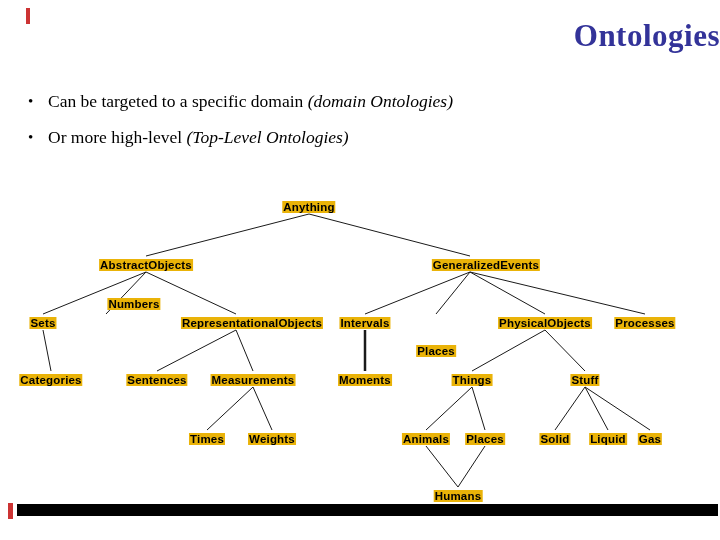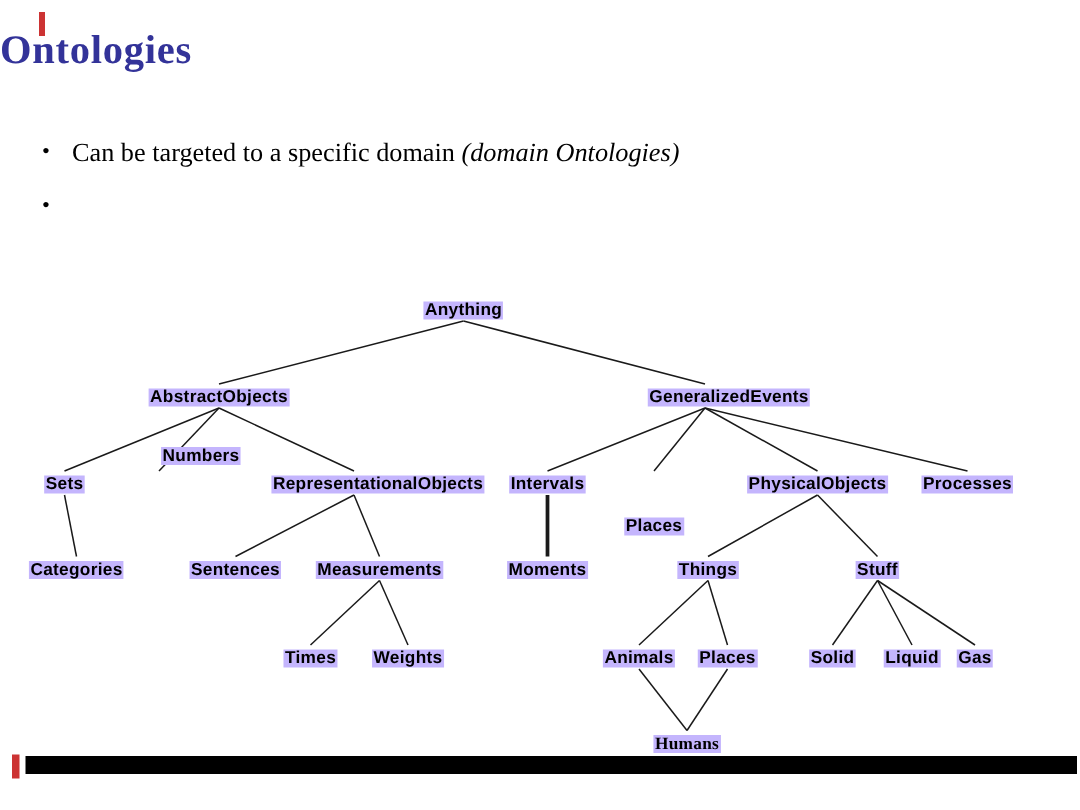--- a/index.html
+++ b/index.html
@@ -8,23 +8,23 @@
     position: relative;
     background: #ffffff;
     font-family: "Liberation Serif", serif;
     overflow: hidden;
   }
   .slide { position: absolute; inset: 0; }
 
   .title {
     position: absolute;
     top: 18px; left: 0; right: 0;
-    text-align: left;
+    text-align: right;
     font-family: "Liberation Serif", serif;
-    font-size: 27px;
+    font-size: 31px;
     font-weight: bold;
     letter-spacing: 0.5px;
     color: #333399;
   }
 
   .bullets {
     position: absolute;
     top: 90px; left: 28px; right: 20px;
     font-size: 17.5px;
     color: #000;
@@ -37,21 +37,21 @@
   #edge-layer { position: absolute; left: 0; top: 0; width: 720px; height: 540px; }
 
   .tree-node {
     position: absolute;
     transform: translate(-50%, -50%);
     font-family: "Liberation Sans", sans-serif;
     font-size: 11.5px;
     font-weight: bold;
     letter-spacing: 0.2px;
     color: #000;
-    background: #c4b5fd;
+    background: #eab308;
     padding: 0 1px;
     white-space: nowrap;
   }
 
   .bottom-bar {
     position: absolute;
     left: 17px; top: 504px;
     width: 701px; height: 12px;
     background: #000;
   }
@@ -68,20 +68,21 @@
 
   <div class="title" style="color: rgb(51, 51, 153);">Ontologies</div>
 
   <div class="bullets">
     <div class="bullet-row">
       <span class="bullet-dot">•</span>
       <span class="bullet-text"><span>Can be targeted to a specific domain </span><span class="it">(domain Ontologies)</span></span>
     </div>
     <div class="bullet-row">
       <span class="bullet-dot">•</span>
+      <span class="bullet-text"><span>Or more high-level </span><span class="it">(Top-Level Ontologies)</span></span>
     </div>
   </div>
 
   <svg id="edge-layer" width="720" height="540" viewBox="0 0 720 540">
       <line x1="309" y1="214" x2="146" y2="256" stroke="#1a1a1a" stroke-width="1"></line>
       <line x1="309" y1="214" x2="470" y2="256" stroke="#1a1a1a" stroke-width="1"></line>
       <line x1="146" y1="272" x2="43" y2="314" stroke="#1a1a1a" stroke-width="1"></line>
       <line x1="146" y1="272" x2="106" y2="314" stroke="#1a1a1a" stroke-width="1"></line>
       <line x1="146" y1="272" x2="236" y2="314" stroke="#1a1a1a" stroke-width="1"></line>
       <line x1="470" y1="272" x2="365" y2="314" stroke="#1a1a1a" stroke-width="1"></line>
@@ -122,19 +123,19 @@
       <div class="tree-node" style="left: 365px; top: 380px;">Moments</div>
       <div class="tree-node" style="left: 472px; top: 380px;">Things</div>
       <div class="tree-node" style="left: 585px; top: 380px;">Stuff</div>
       <div class="tree-node" style="left: 207px; top: 439px;">Times</div>
       <div class="tree-node" style="left: 272px; top: 439px;">Weights</div>
       <div class="tree-node" style="left: 426px; top: 439px;">Animals</div>
       <div class="tree-node" style="left: 485px; top: 439px;">Places</div>
       <div class="tree-node" style="left: 555px; top: 439px;">Solid</div>
       <div class="tree-node" style="left: 608px; top: 439px;">Liquid</div>
       <div class="tree-node" style="left: 650px; top: 439px;">Gas</div>
-      <div class="tree-node" style="left: 458px; top: 496px; font-family: Liberation Serif, serif;">Humans</div>
+      <div class="tree-node" style="left: 458px; top: 496px;">Humans</div>
     </div>
 
   <div class="bottom-bar" style="background: rgb(0, 0, 0);"></div>
   <div class="red-mark bottom" style="background: rgb(204, 51, 51);"></div>
 
 </div>
 
 </body></html>

